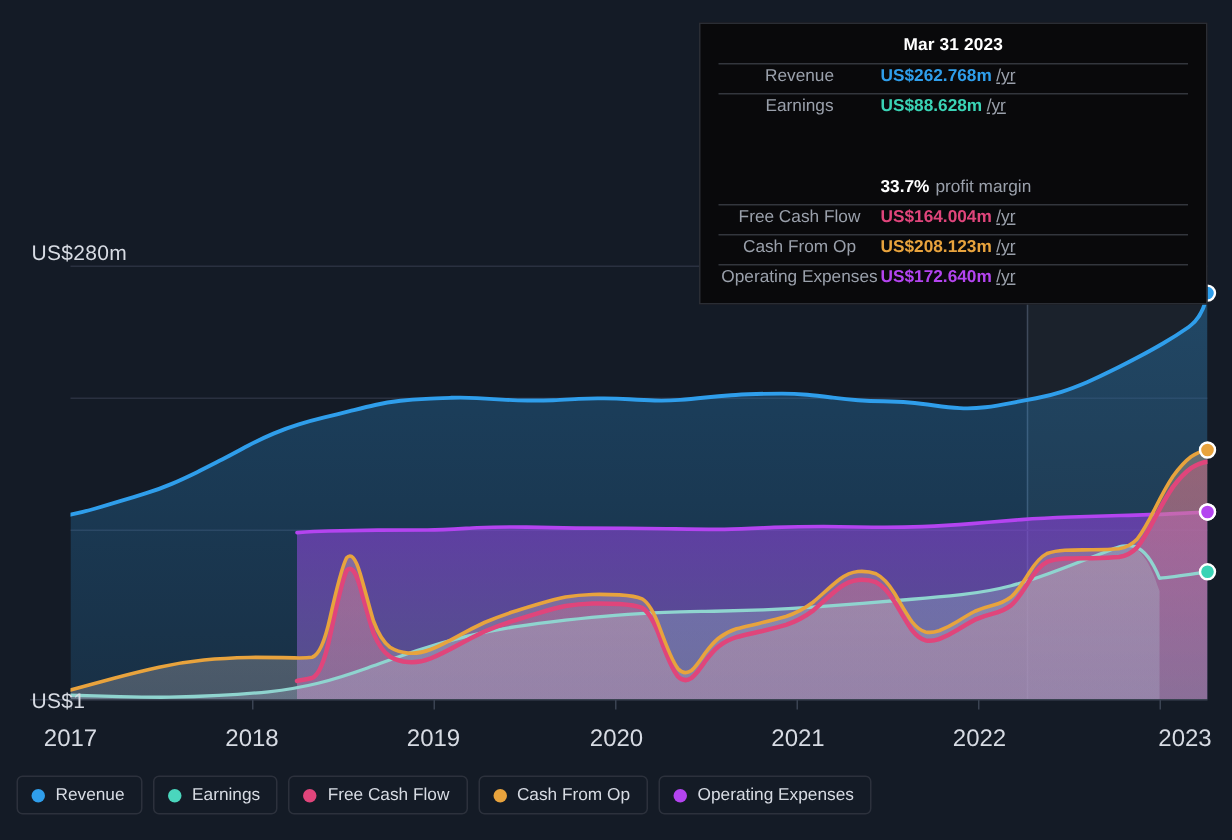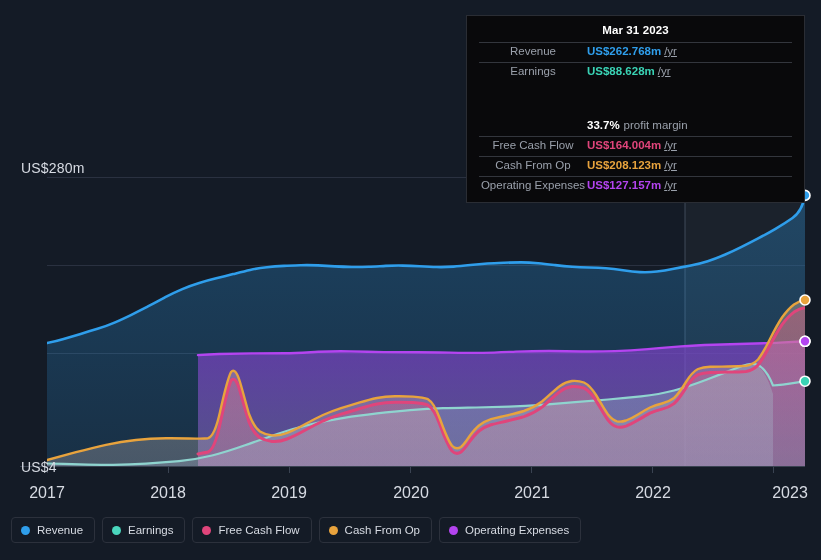--- a/index.html
+++ b/index.html
@@ -205,21 +205,21 @@
     <g>
       <circle cx="805" cy="195.4" r="5" fill="#2f9eeb" stroke="#ffffff" stroke-width="1.6"></circle>
       <circle cx="805" cy="300.0" r="5" fill="#e8a33d" stroke="#ffffff" stroke-width="1.6"></circle>
       <circle cx="805" cy="341.3" r="5" fill="#e0457b" stroke="#ffffff" stroke-width="1.6"></circle>
       <circle cx="805" cy="341.3" r="5" fill="#b444f0" stroke="#ffffff" stroke-width="1.6"></circle>
       <circle cx="805" cy="381.2" r="5" fill="#3ad3b5" stroke="#ffffff" stroke-width="1.6"></circle>
     </g>
   </svg>
 
   <div class="y-label" id="y-top-label">US$280m</div>
-  <div class="y-label" id="y-zero-label">US$4</div>
+  <div class="y-label" id="y-zero-label">US$1</div>
 
   <div id="x-axis">
     <span class="x-label" style="left:47px">2017</span>
     <span class="x-label" style="left:168px">2018</span>
     <span class="x-label" style="left:289px">2019</span>
     <span class="x-label" style="left:411px">2020</span>
     <span class="x-label" style="left:532px">2021</span>
     <span class="x-label" style="left:653px">2022</span>
     <span class="x-label" style="left:790px">2023</span>
   </div>
@@ -252,21 +252,21 @@
     </div>
 
     <div class="tt-row">
       <span class="tt-label">Cash From Op</span>
       <span class="tt-value" style="color:#e8a33d">US$208.123m</span>
       <span class="tt-unit">/yr</span>
     </div>
 
     <div class="tt-row">
       <span class="tt-label">Operating Expenses</span>
-      <span class="tt-value" style="color:#b444f0">US$127.157m</span>
+      <span class="tt-value" style="color:#b444f0">US$172.640m</span>
       <span class="tt-unit">/yr</span>
     </div>
   </div>
 
   <div id="legend">
     <div class="legend-item">
       <span class="legend-dot" style="background:#2f9eeb"></span>
       <span class="legend-text">Revenue</span>
     </div>
     <div class="legend-item">

